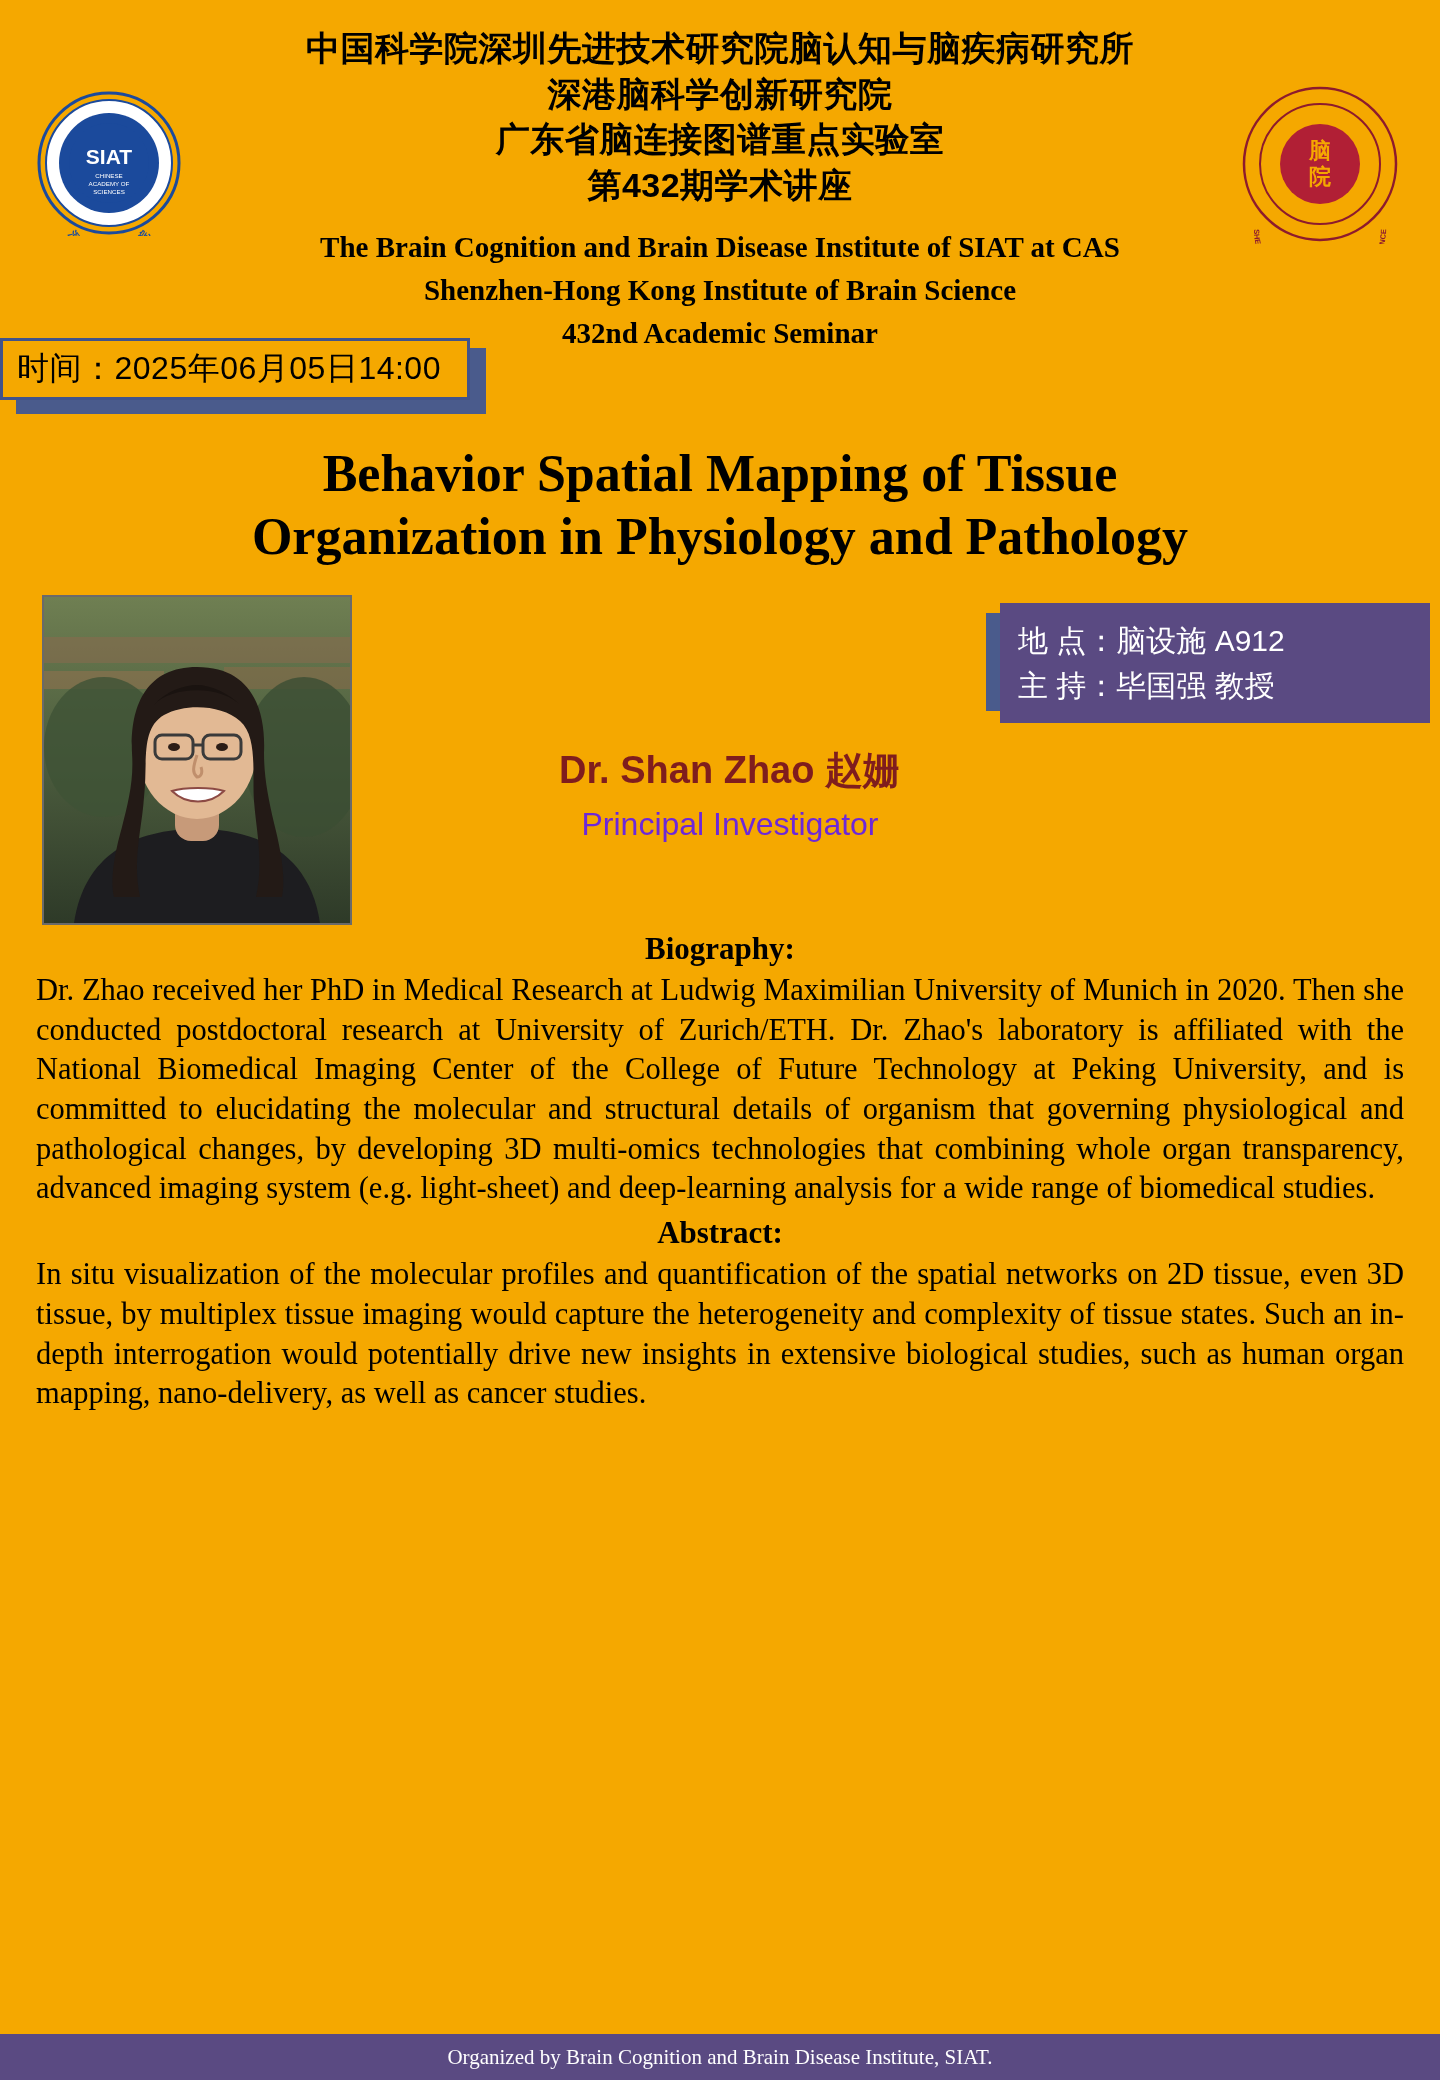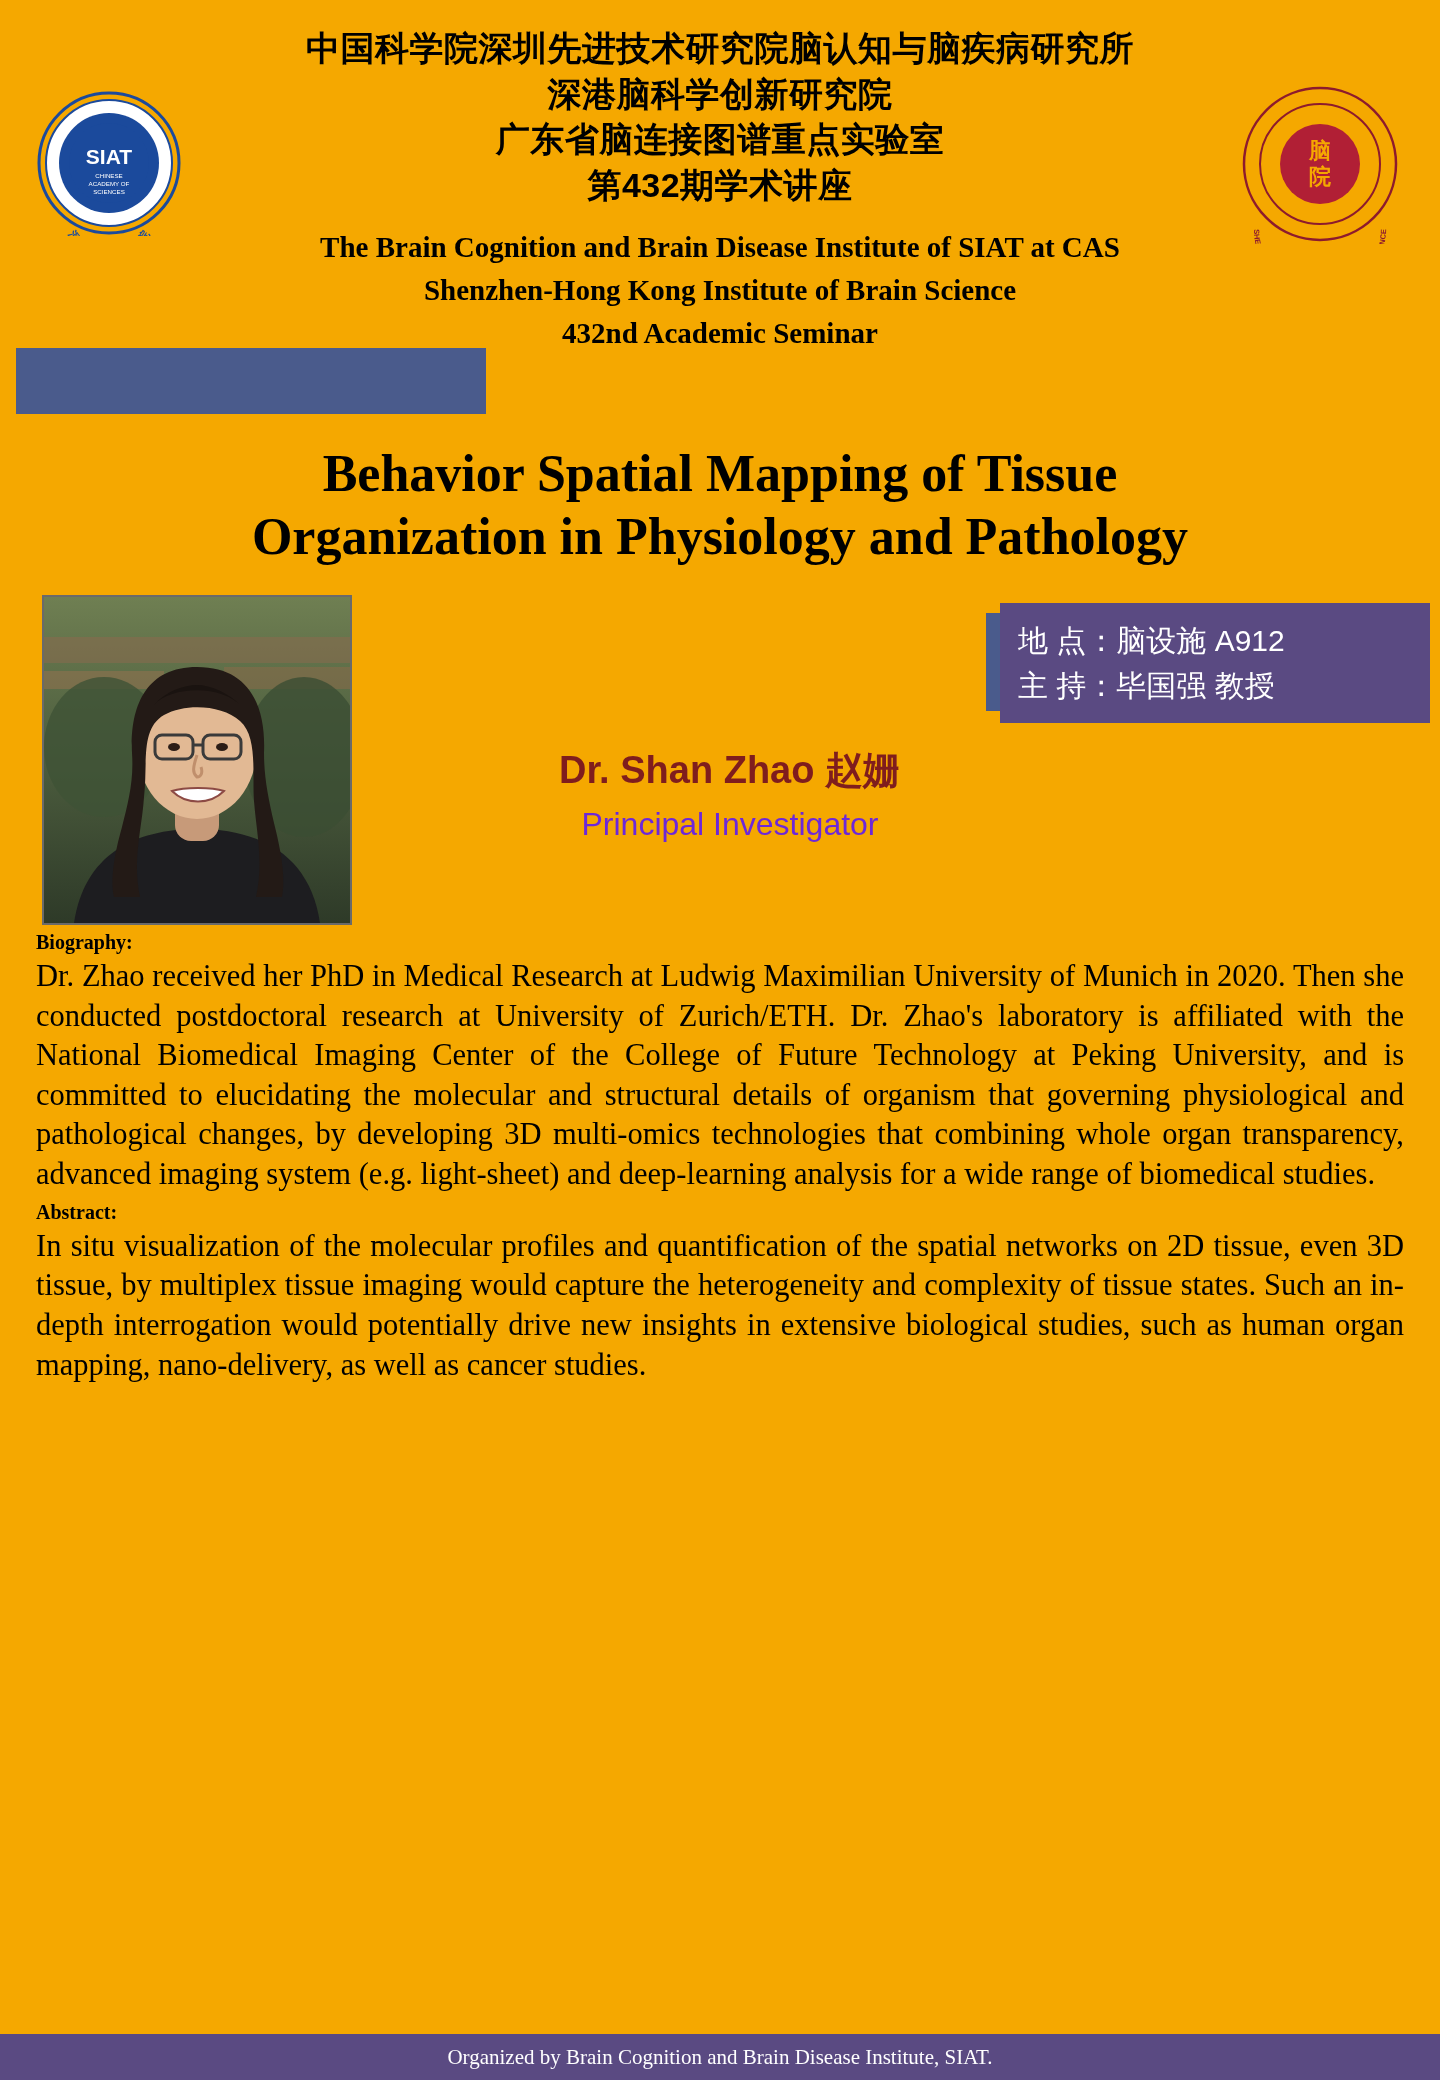--- a/index.html
+++ b/index.html
@@ -187,24 +187,24 @@
   .body-text {
     margin: 0 36px;
     font-family: "Liberation Serif", serif;
     font-size: 30.5px;
     line-height: 1.30;
     text-align: justify;
     color: #000;
   }
   .section-label {
     font-weight: bold;
-    font-size: 20px;
+    font-size: 31px;
     margin-top: 4px;
     margin-bottom: 2px;
-    text-align: left;
+    text-align: center;
   }
   .para { margin: 0 0 2px 0; }
 
   
   .footer {
     position: absolute;
     left: 0;
     bottom: 0;
     width: 1440px;
     height: 46px;
@@ -273,20 +273,21 @@
 
     <div class="en-title">
       <div>The Brain Cognition and Brain Disease Institute of SIAT at CAS</div>
       <div>Shenzhen-Hong Kong Institute of Brain Science</div>
       <div>432nd Academic Seminar</div>
     </div>
   </div>
 
   <div class="time-wrap">
     <div class="time-shadow"></div>
+    <div class="time-box">时间：2025年06月05日14:00</div>
   </div>
 
   <div class="talk-title">
     <div>Behavior Spatial Mapping of Tissue</div>
     <div>Organization in Physiology and Pathology</div>
   </div>
 
   <div class="speaker-row">
 
     <div class="portrait">

